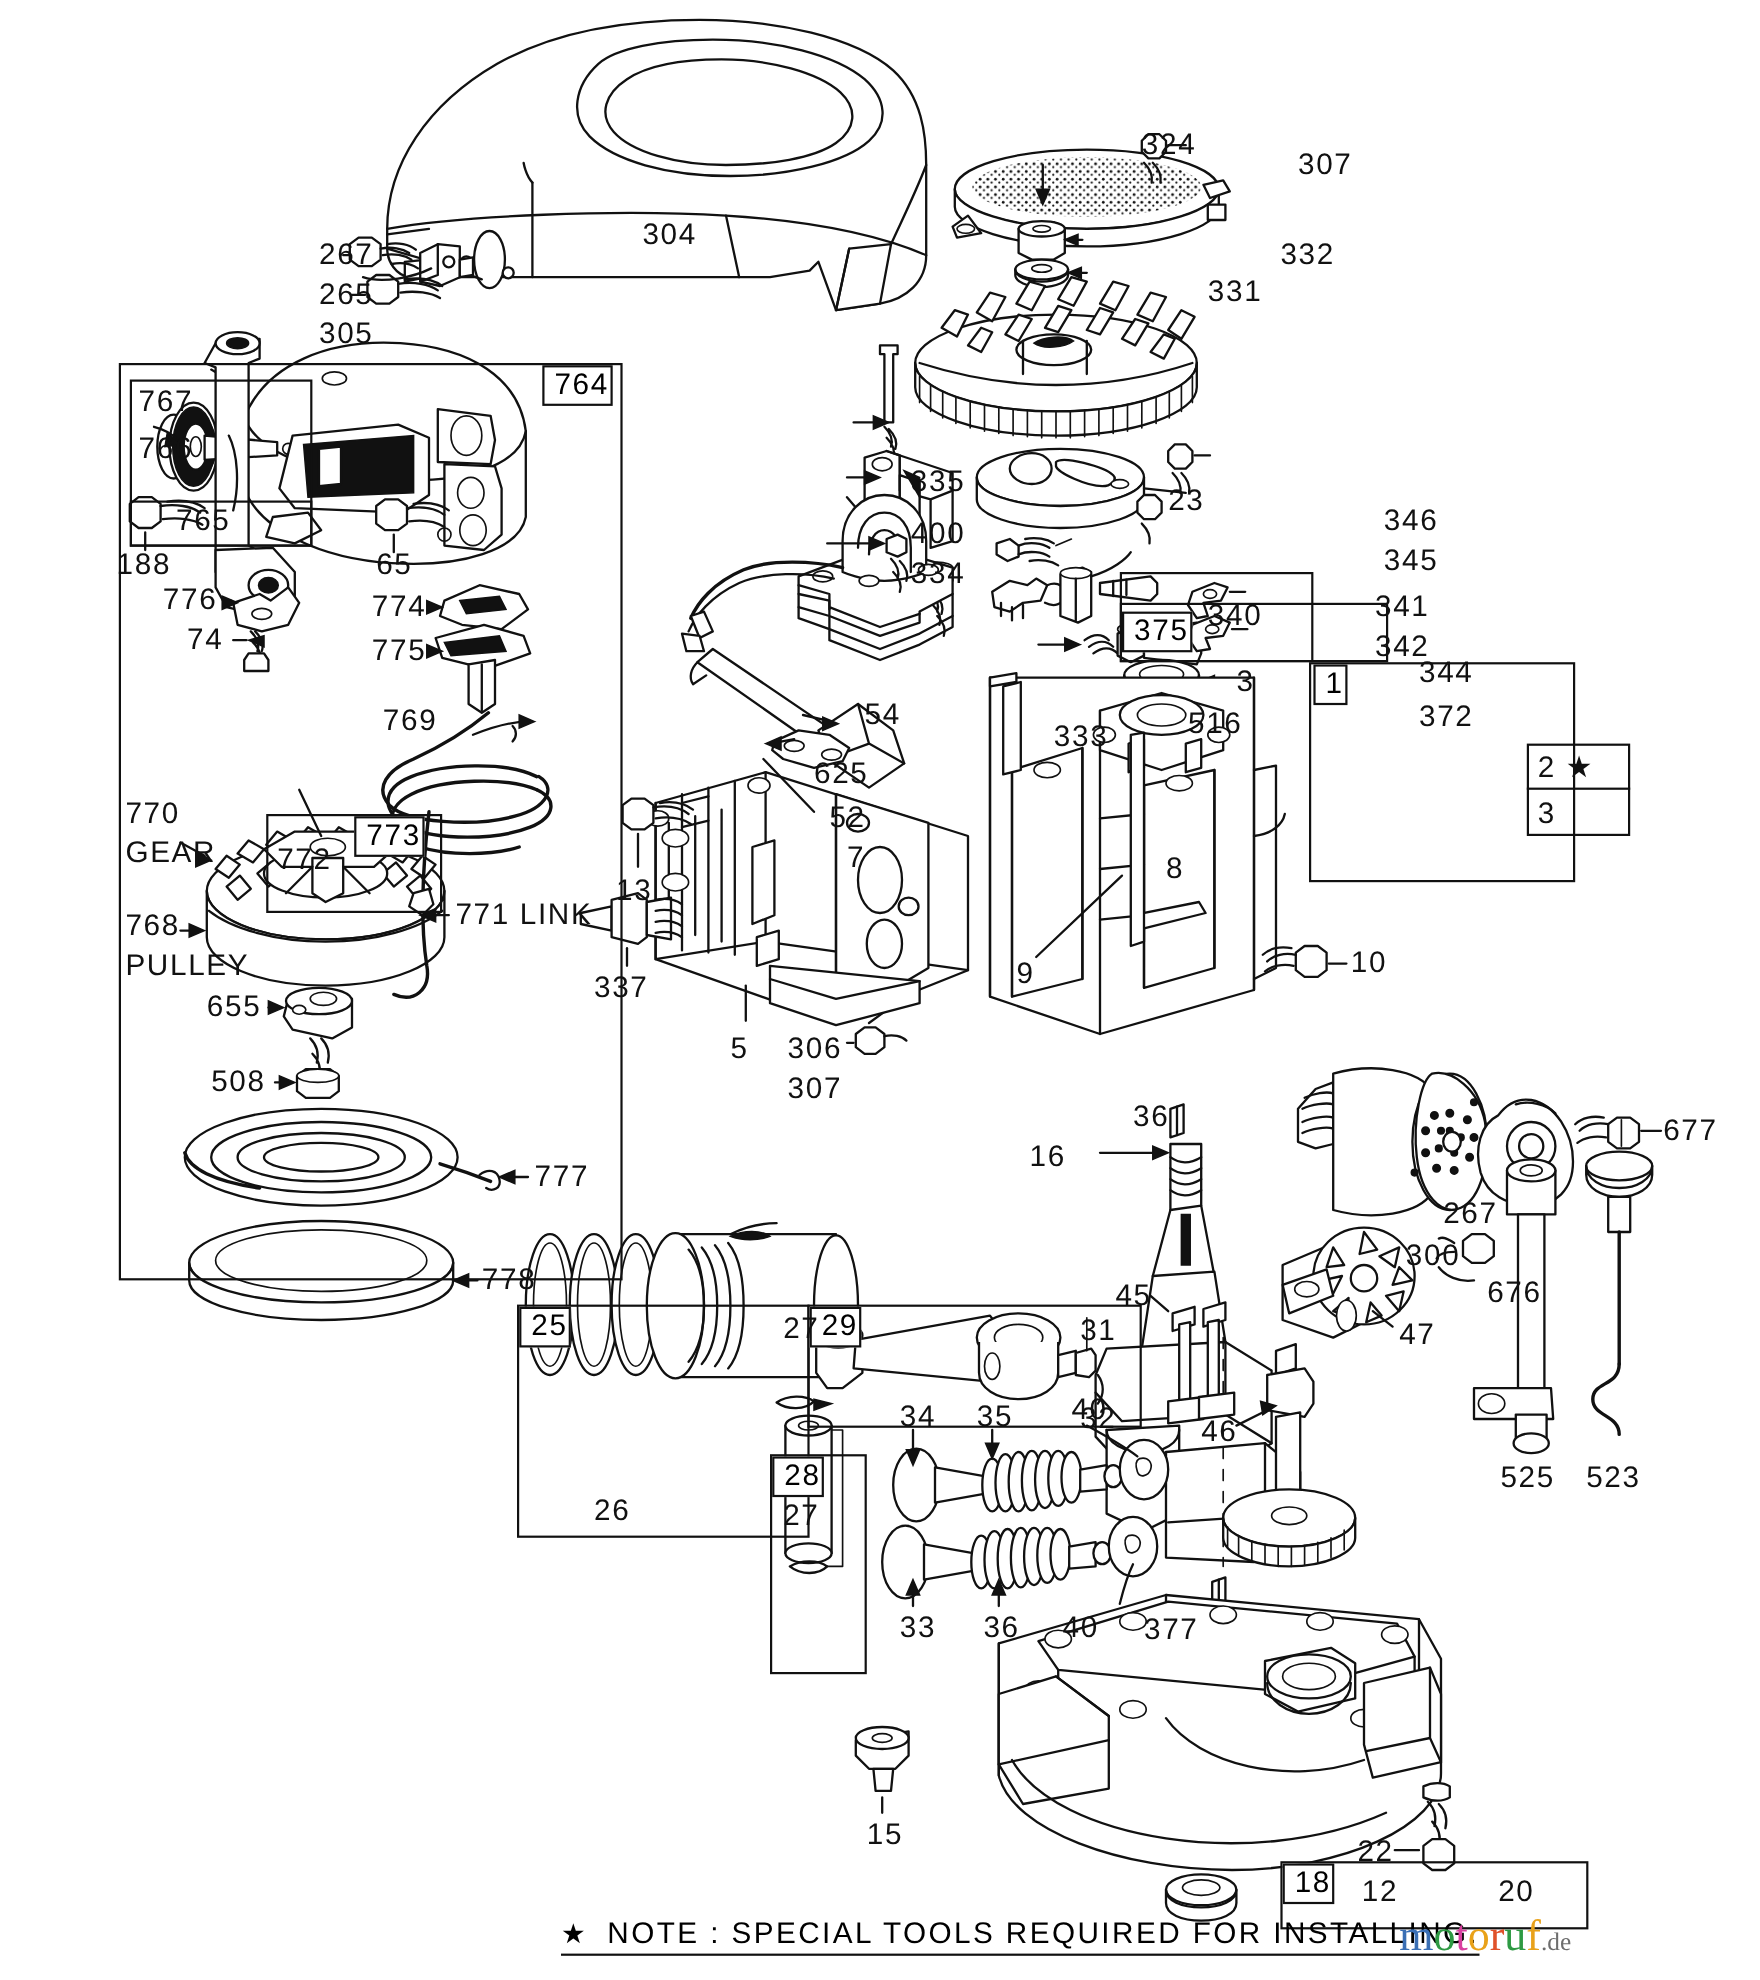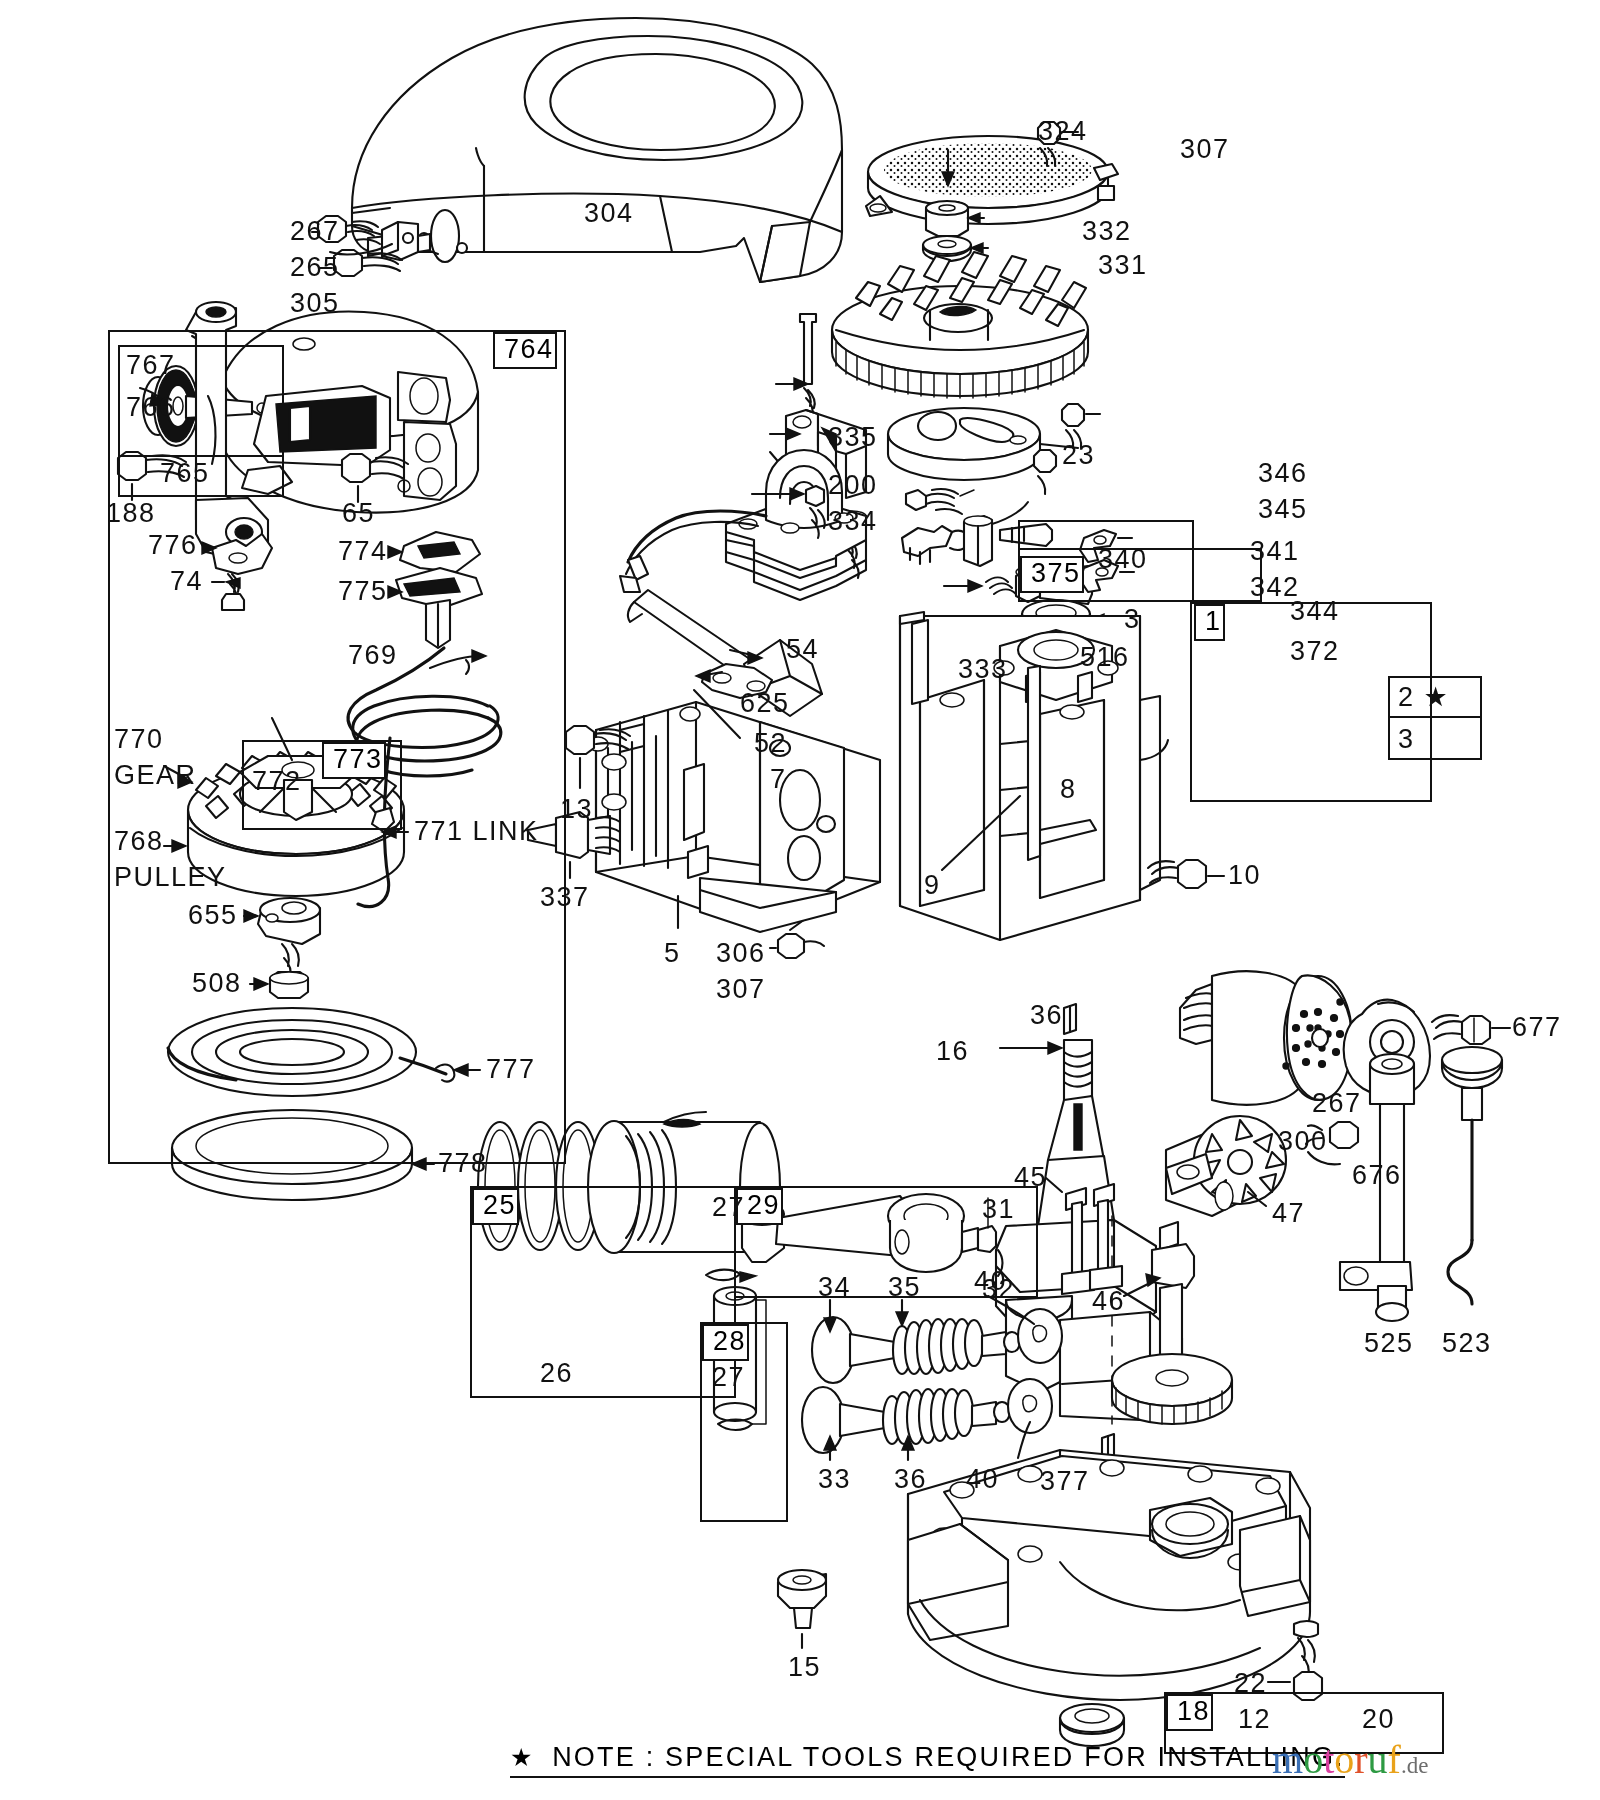--- a/index.html
+++ b/index.html
@@ -968,26 +968,26 @@
 <div class="boxlbl" style="left:1166px;top:1694px;">18</div>
 
 
 <div class="lbl" style="left:584px;top:200px;">304</div>
 <div class="lbl" style="left:290px;top:218px;">267</div>
 <div class="lbl" style="left:290px;top:254px;">265</div>
 <div class="lbl" style="left:290px;top:290px;">305</div>
 
 <div class="lbl" style="left:1038px;top:118px;">324</div>
 <div class="lbl" style="left:1180px;top:136px;">307</div>
-<div class="lbl" style="left:1082px;top:218px;">332</div>
+<div class="lbl" style="left:1164px;top:218px;">332</div>
 <div class="lbl" style="left:1098px;top:252px;">331</div>
 <div class="lbl" style="left:1062px;top:442px;">23</div>
 
 <div class="lbl" style="left:828px;top:424px;">335</div>
-<div class="lbl" style="left:828px;top:472px;">200</div>
+<div class="lbl" style="left:828px;top:472px;">400</div>
 <div class="lbl" style="left:828px;top:508px;">334</div>
 <div class="lbl" style="left:958px;top:656px;">333</div>
 
 <div class="lbl" style="left:1258px;top:460px;">346</div>
 <div class="lbl" style="left:1258px;top:496px;">345</div>
 <div class="lbl" style="left:1250px;top:538px;">341</div>
 <div class="lbl" style="left:1250px;top:574px;">342</div>
 <div class="lbl" style="left:1098px;top:546px;">340</div>
 <div class="lbl" style="left:1290px;top:598px;">344</div>
 <div class="lbl" style="left:1290px;top:638px;">372</div>

